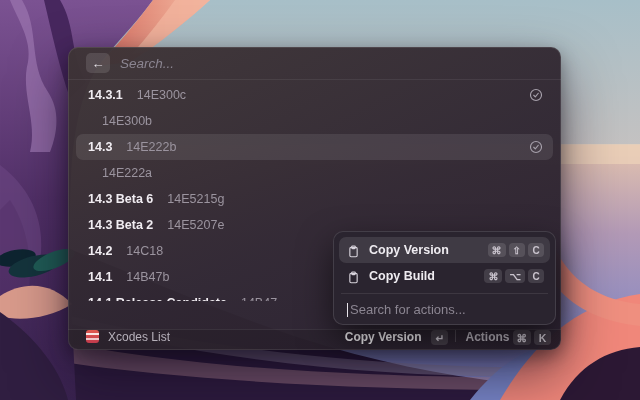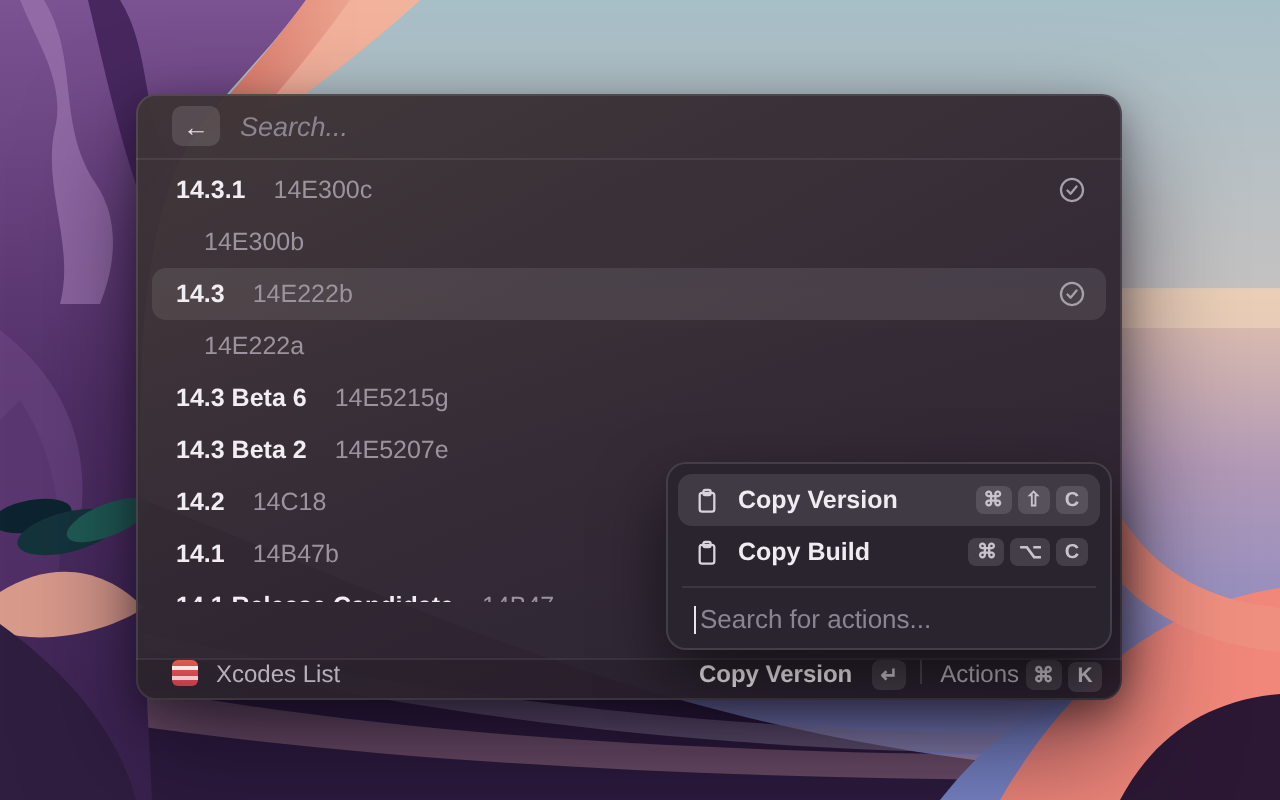--- a/index.html
+++ b/index.html
@@ -35,21 +35,21 @@
   .app-icon { width:13px; height:13px; border-radius:3px; margin-right:9px; flex:0 0 13px;
     background:linear-gradient(180deg,#e05a50 0%, #c23a4c 100%); position:relative; overflow:hidden; }
   .app-icon::before { content:""; position:absolute; left:0; right:0; top:3px; height:2px; background:rgba(255,255,255,0.85); }
   .app-icon::after { content:""; position:absolute; left:0; right:0; top:8px; height:2px; background:rgba(255,255,255,0.7); }
   .footer .spacer { flex:1; }
   .footer .primary { color:#efecf0; font-weight:700; margin-right:7px; }
   .kbd { display:inline-flex; align-items:center; justify-content:center; min-width:17px; height:15px;
     padding:0 4px; margin-left:3px; border-radius:4px; background:rgba(255,255,255,0.12);
     color:#c9c3cd; font-size:10.5px; font-weight:600; }
   .footer .vdiv { width:1px; height:12px; background:rgba(255,255,255,0.16); margin:0 9px 0 7px; }
-  .footer .actions-label { font-weight:400; color:#b6b0ba; }
+  .footer .actions-label { font-weight:700; color:#b6b0ba; }
 
   
   .action-panel { position:absolute; left:333px; top:231px; width:223px; height:94px;
     background:rgba(42,36,48,0.99); border-radius:10px;
     box-shadow:0 0 0 1px rgba(255,255,255,0.12) inset, 0 14px 34px rgba(0,0,0,0.55);
     padding:6px 6px 0 6px; display:flex; flex-direction:column; z-index:5; }
   .action-row { height:26px; display:flex; align-items:center; padding:0 6px 0 8px; border-radius:7px; }
   .action-row.selected { background:rgba(255,255,255,0.10); }
   .clip { width:13px; height:13px; margin-right:9px; }
   .clip svg { width:13px; height:13px; stroke:#d8d3dc; fill:none; stroke-width:1.4; stroke-linejoin:round; }

